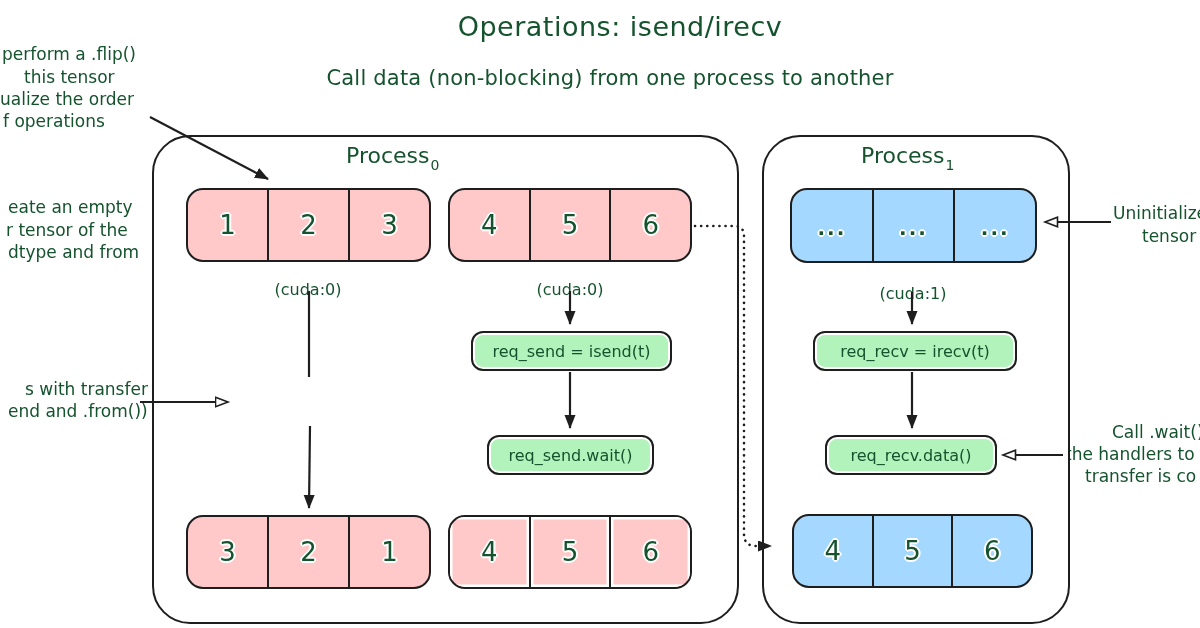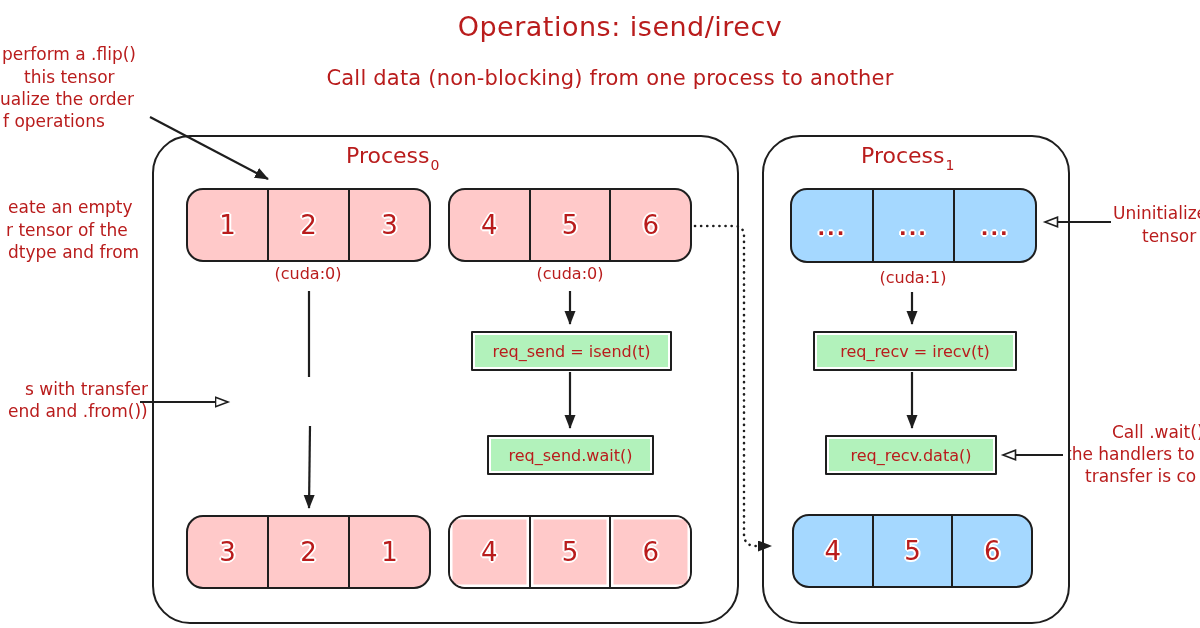--- a/index.html
+++ b/index.html
@@ -1,18 +1,18 @@
 <!DOCTYPE html>
 <html><head>
 <meta charset="utf-8">
 <style>
   html,body{margin:0;padding:0;background:#fff;}
   #canvas{
     position:relative;width:1200px;height:628px;overflow:hidden;background:#fff;
-    font-family:"DejaVu Sans",sans-serif;color:#b91c1c;
+    font-family:"DejaVu Sans",sans-serif;color:#14532d;
   }
   .title{
     position:absolute;left:320px;top:11px;width:600px;text-align:center;
     font-size:27px;letter-spacing:.5px;
   }
   .subtitle{
     position:absolute;left:310px;top:66px;width:600px;text-align:center;
     font-size:21px;letter-spacing:.2px;
   }
   .note{position:absolute;font-size:17px;white-space:nowrap;line-height:20px;}
@@ -32,24 +32,24 @@
   .cell{
     flex:1;display:flex;align-items:center;justify-content:center;
     font-size:26px;
     text-shadow:-2px 0 0 #fff,2px 0 0 #fff,0 -2px 0 #fff,0 2px 0 #fff,
                 -1px -1px 0 #fff,1px 1px 0 #fff,-1px 1px 0 #fff,1px -1px 0 #fff;
   }
   .cell + .cell{border-left:2.5px solid #1e1e1e;}
   .tensor.sep .cell{box-shadow:inset 0 0 0 2.5px #fff;}
   .cell.dots{font-size:20px;font-weight:bold;letter-spacing:2px;padding-top:4px;}
   .caption{
-    position:absolute;width:160px;text-align:center;font-size:16px;white-space:nowrap;
+    position:absolute;width:160px;text-align:center;font-size:16px;white-space:nowrap;margin-top:16px;
   }
   .codebox{
-    position:absolute;box-sizing:border-box;border:2.2px solid #1e1e1e;border-radius:1px;
+    position:absolute;box-sizing:border-box;border:2.2px solid #1e1e1e;border-radius:12px;
     display:flex;align-items:center;justify-content:center;
     font-size:16px;white-space:nowrap;
   }
   .codebox.green{background:#b2f2bb;box-shadow:inset 0 0 0 2px #fff;}
   .codebox.white{background:#fff;border-radius:13px;font-size:17px;}
   .vlabel{
     position:absolute;font-size:16px;white-space:nowrap;
     transform:translate(-50%,-50%) rotate(-90deg);
   }
   svg.overlay{position:absolute;left:0;top:0;z-index:6;pointer-events:none;}

